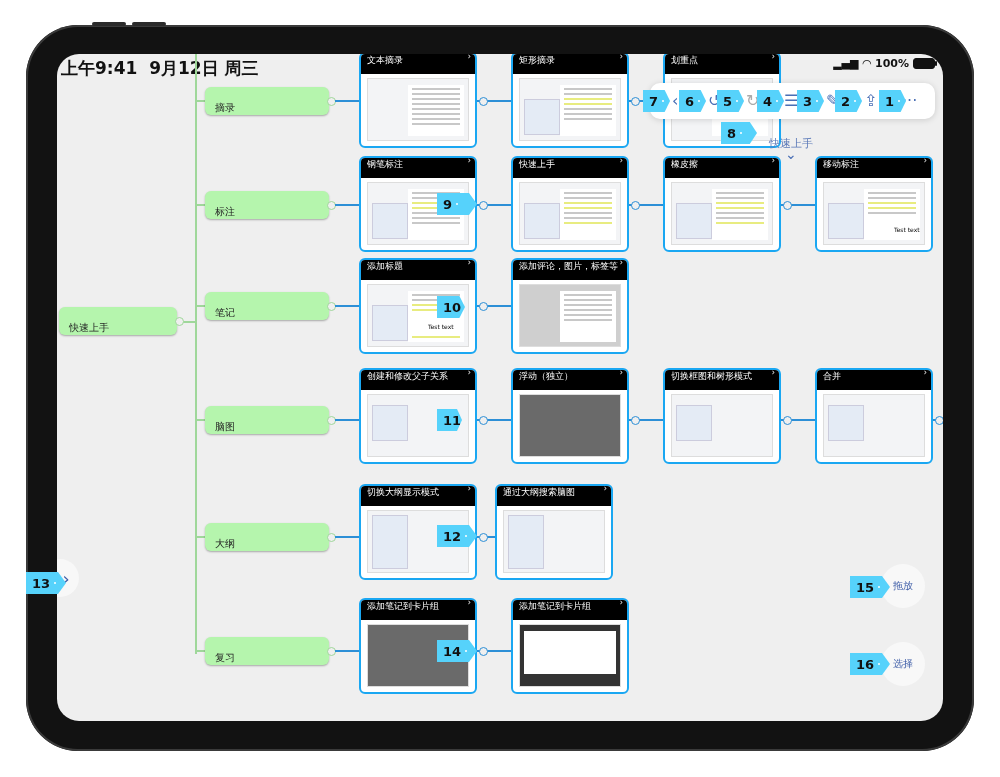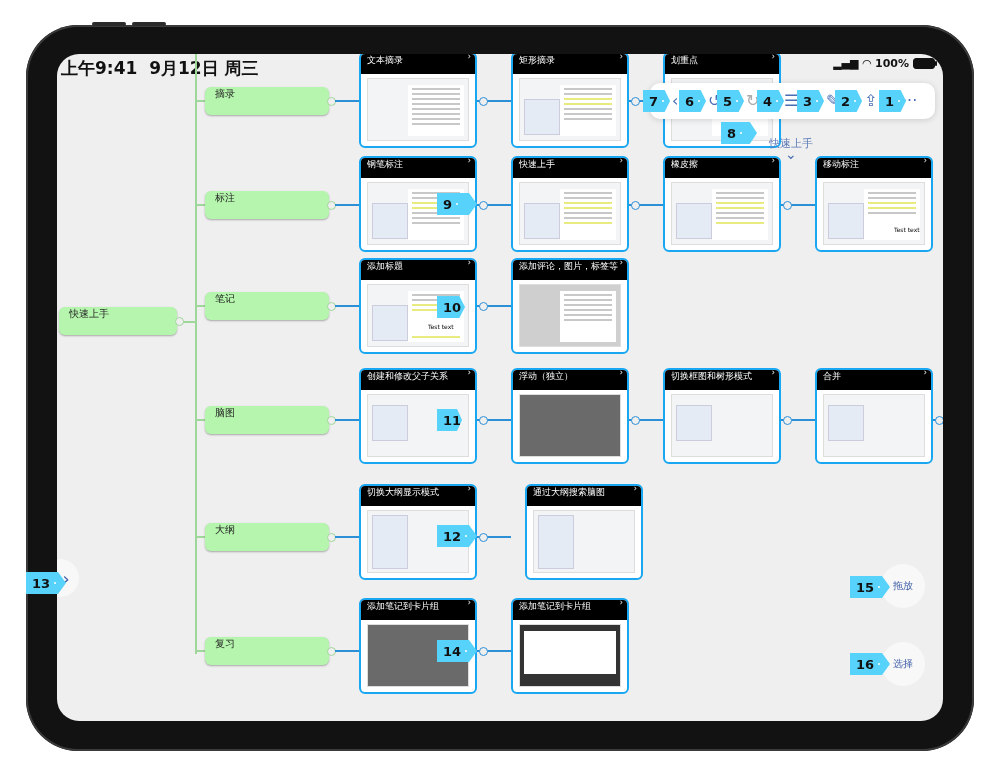--- a/index.html
+++ b/index.html
@@ -7,21 +7,21 @@
   .device{position:absolute;left:26px;top:25px;width:948px;height:726px;background:#121212;border-radius:52px;box-shadow:0 0 0 2px #3a3a3a inset;}
   .btn-top{position:absolute;top:22px;height:4px;width:34px;background:#2b2b2b;border-radius:2px;}
   .screen{position:absolute;left:57px;top:54px;width:886px;height:667px;background:#efefef;border-radius:22px;overflow:hidden;}
   .status-left{position:absolute;left:4px;top:3px;font-size:17px;font-weight:bold;color:#111;white-space:pre;}
   .status-right{position:absolute;right:8px;top:3px;font-size:11px;font-weight:bold;color:#111;display:flex;align-items:center;gap:4px;}
   .battery{width:20px;height:9px;border:1px solid #111;border-radius:3px;position:relative;background:#111;}
   .battery:after{content:"";position:absolute;right:-3px;top:2px;width:2px;height:5px;background:#111;border-radius:1px;}
   .vline{position:absolute;background:#9fd79a;}
   .hline{position:absolute;height:2px;background:#9fd79a;}
   .bline{position:absolute;height:2px;background:#2d8fd6;}
-  .node{position:absolute;background:#b5f5ad;border-radius:6px;box-shadow:0 1px 2px rgba(0,0,0,0.3);font-size:10px;color:#222;display:flex;align-items:flex-start;padding-left:10px;box-sizing:border-box;}
+  .node{position:absolute;background:#b5f5ad;border-radius:6px;box-shadow:0 1px 2px rgba(0,0,0,0.3);font-size:10px;color:#222;display:flex;align-items:flex-end;padding-left:10px;box-sizing:border-box;}
   .knob{position:absolute;width:7px;height:7px;border:1px solid #9fd79a;border-radius:50%;background:#efefef;}
   .knob.blue{border-color:#2d8fd6;}
   .card{position:absolute;width:118px;height:96px;background:#fff;border:2px solid #1aa7f2;border-radius:6px;box-sizing:border-box;overflow:hidden;}
   .card .head{height:20px;background:#000000;color:#fff;font-size:9px;padding:0 6px;box-sizing:border-box;position:relative;white-space:nowrap;}
   .card .head .chev{position:absolute;right:4px;top:-2px;font-size:8px;}
   .card .thumb{position:absolute;left:6px;top:24px;right:6px;bottom:5px;background:#f3f4f6;border:1px solid #ddd;}
   .thumb .doc{position:absolute;left:40%;top:6px;right:4px;bottom:4px;background:#fff;}
   .thumb .doc i{display:block;height:2px;background:#c8c8c8;margin:3px 4px;}
   .thumb .doc i.hl{background:#e8ec80;}
   .thumb .side{position:absolute;left:4px;top:20px;width:34%;height:55%;background:#e4ebf5;border:1px solid #ccd;}
@@ -262,21 +262,21 @@
         <div class="side" style="top:10px"></div>
       </div>
   </div>
 
   <div class="card" style="left:302px;top:430px">
     <div class="head"><span>切换大纲显示模式</span><span class="chev">›</span></div>
     <div class="thumb">
         <div class="side" style="top:4px;height:85%"></div>
       </div>
   </div>
-  <div class="card" style="left:468px;top:430px">
+  <div class="card" style="left:438px;top:430px">
     <div class="head"><span>通过大纲搜索脑图</span><span class="chev">›</span></div>
     <div class="thumb">
         <div class="side" style="top:4px;height:85%"></div>
       </div>
   </div>
 
   <div class="card" style="left:302px;top:544px">
     <div class="head"><span>添加笔记到卡片组</span><span class="chev">›</span></div>
     <div class="thumb dark"></div>
   </div>

